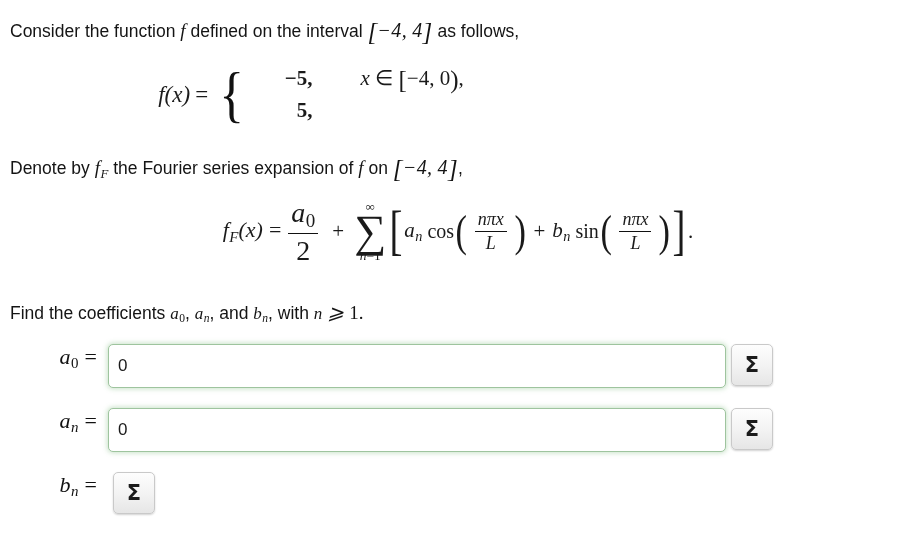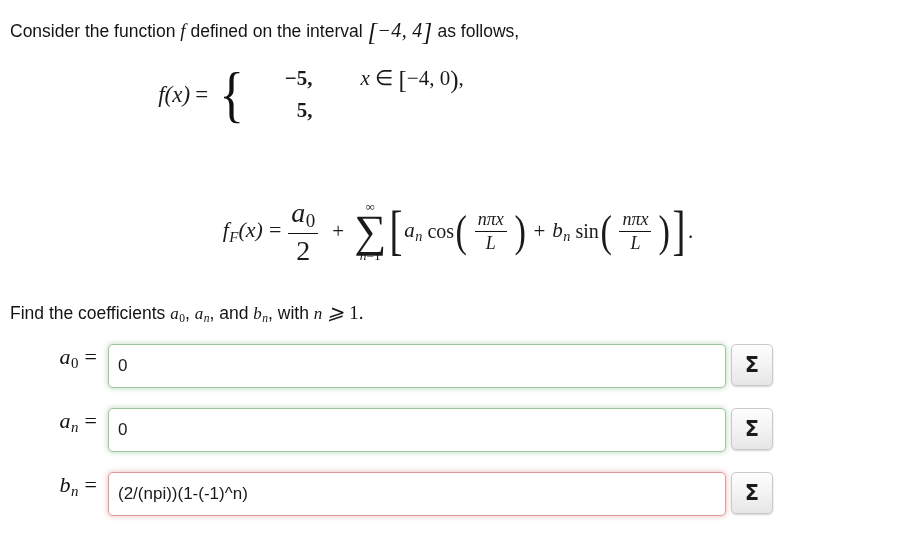--- a/index.html
+++ b/index.html
@@ -371,20 +371,28 @@
           <span class="pw-val">−5,</span>
           <span class="pw-cond"><i>x</i> <span>∈</span> <span class="br">[</span><span>−4, 0</span><span class="br">)</span><span>,</span></span>
         </span>
         <span class="pw-row">
           <span class="pw-val">5,</span>
         </span>
       </span>
     </div>
   </div>
 
+  <div class="prose line-denote">
+    <span>Denote by</span>
+    <span class="mi"><span>f</span><sub class="ms">F</sub></span>
+    <span>the Fourier series expansion of</span>
+    <span class="mi">f</span>
+    <span>on</span>
+    <span class="interval"><span class="br">[</span><span>−4, 4</span><span class="br">]</span></span><span>,</span>
+  </div>
 
   <div class="eq-fourier">
     <div class="fs-inner">
       <span class="fs-lhs"><span>f</span><sub class="ms">F</sub><span>(x)</span><span class="eqs">=</span></span>
 
       <span class="frac frac-a0">
         <span class="num"><span>a</span><sub class="msn">0</sub></span>
         <span class="bar"></span>
         <span class="den">2</span>
       </span>
@@ -445,19 +453,18 @@
     </div>
 
     <div class="arow">
       <div class="alabel"><span>a</span><sub class="ms">n</sub><span class="eqs">=</span></div>
       <div class="afield" contenteditable="false" style="">0</div>
       <div class="sigma-btn">Σ</div>
     </div>
 
     <div class="arow">
       <div class="alabel"><span>b</span><sub class="ms">n</sub><span class="eqs">=</span></div>
-      <div class="afield incorrect" contenteditable="false" style="">(2/(npi))(1-(-1)^n)</div>
       <div class="sigma-btn">Σ</div>
     </div>
 
   </div>
 
 </div>
 
 </body></html>

